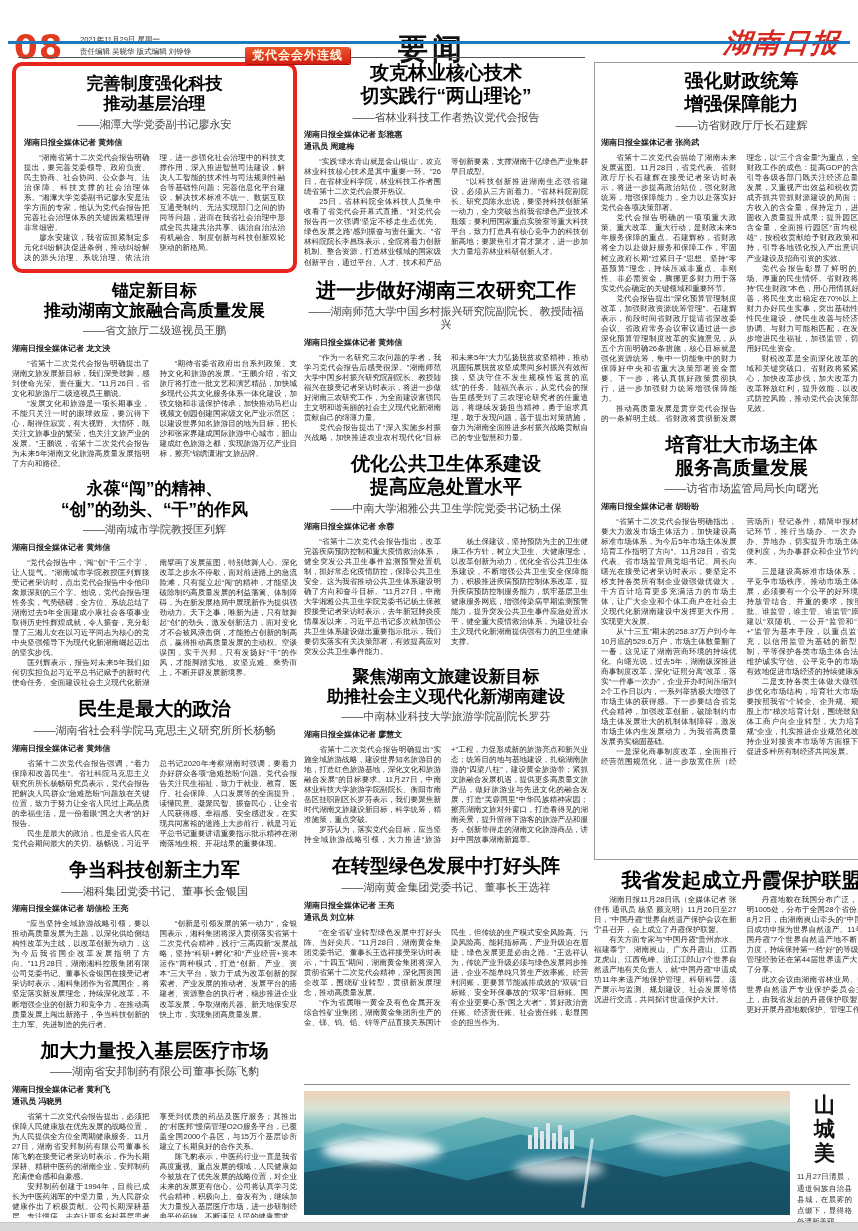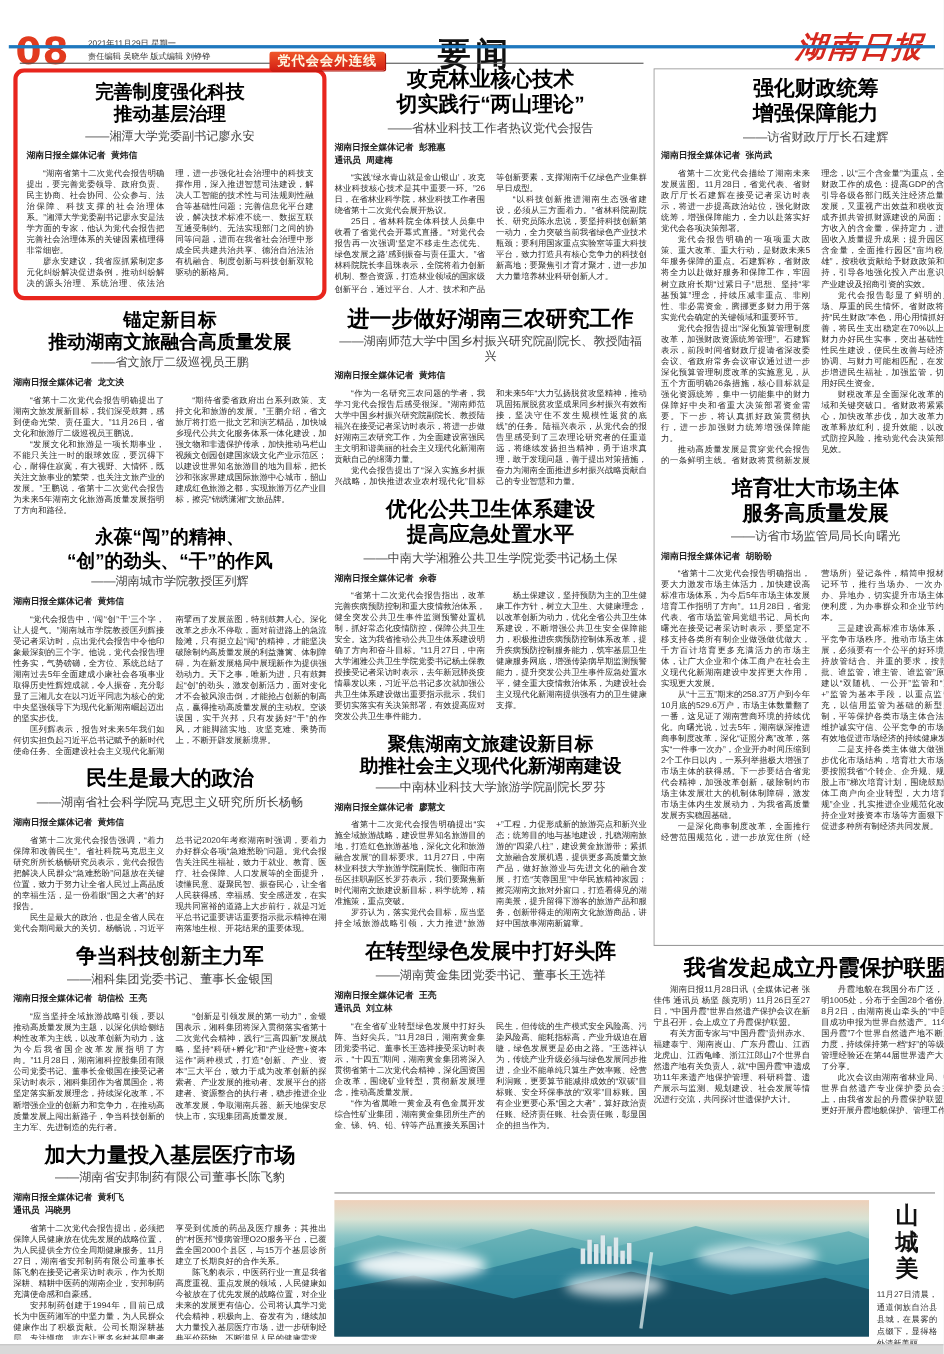--- a/index.html
+++ b/index.html
@@ -25,21 +25,21 @@
   .col { position:absolute; top:62px; overflow:hidden; }
   .col-left { left:12px; width:285px; height:1156px; }
   .col-mid { left:304px; width:284px; height:1026px; }
   .col-right { left:594px; width:295px; height:1156px; }
 
   .article { margin-bottom:10px; }
   .hl { white-space:pre-line; text-align:center; font-weight:bold; color:#000; line-height:1.2; margin-bottom:3px; }
   .hl-sans { font-family:"Liberation Sans","DejaVu Sans",sans-serif; }
   .hl-serif { font-family:"Liberation Serif","DejaVu Serif",serif; }
   .sub { text-align:center; font-size:11px; color:#444; margin-bottom:5px; line-height:1.25; }
-  .byline { font-size:8px; font-weight:bold; color:#222; margin-bottom:4px; line-height:1.5; white-space:pre-line;font-family:Liberation Mono, monospace; }
+  .byline { font-size:8px; font-weight:bold; color:#222; margin-bottom:4px; line-height:1.5; white-space:pre-line; }
   .body2col { column-count:2; column-gap:10px; font-size:7.6px; line-height:1.32; text-align:justify; color:#2a2a2a; }
   .body2col p { text-indent:2em; margin:0; }
 
   .redbox { border:4px solid #e8251d; border-radius:10px; padding:8px 8px 6px; margin-bottom:8px; }
 
   .right-box { border:1px solid #9a9a9a; padding:7px 6px 4px; height:798px; overflow:hidden; margin-bottom:8px; }
 
   
   .photo-rule { position:absolute; left:304px; right:8px; top:1084px; height:1px; background:#888; }
   .photo-section { position:absolute; left:304px; top:1091px; width:548px; height:124px; display:flex; }

